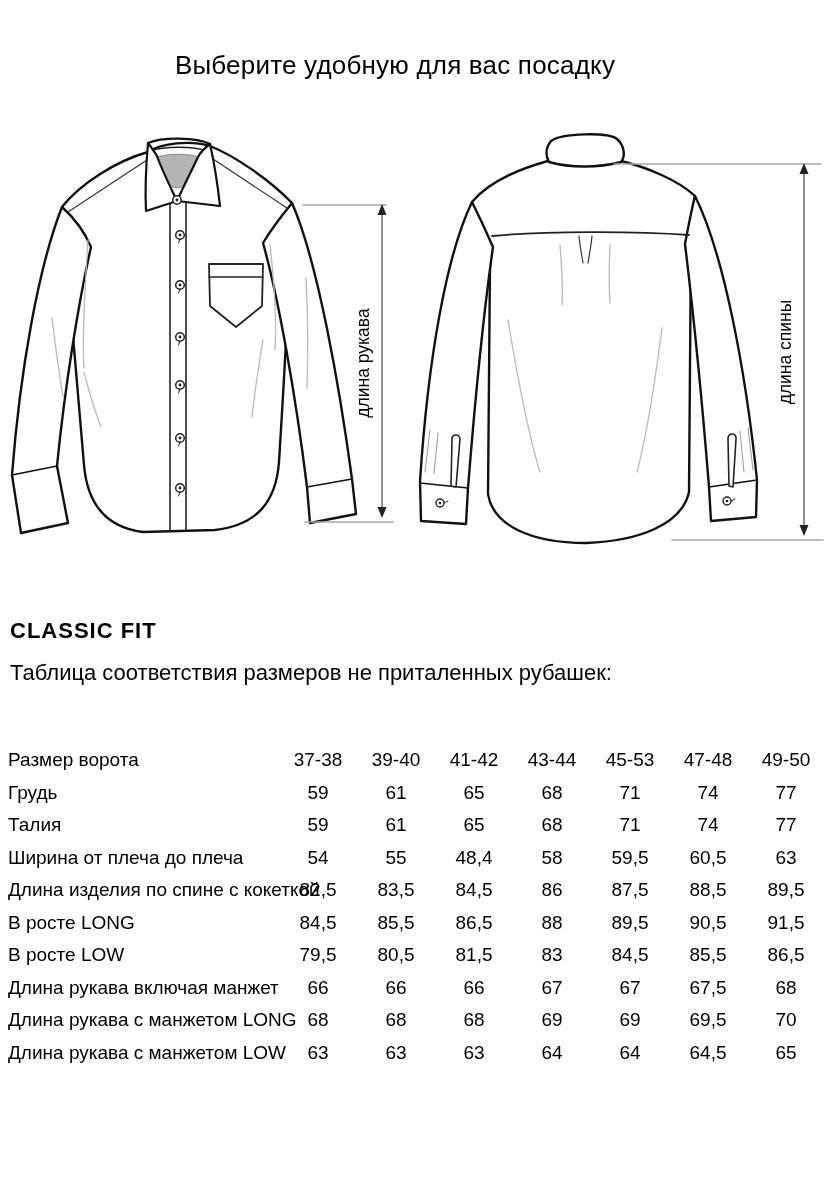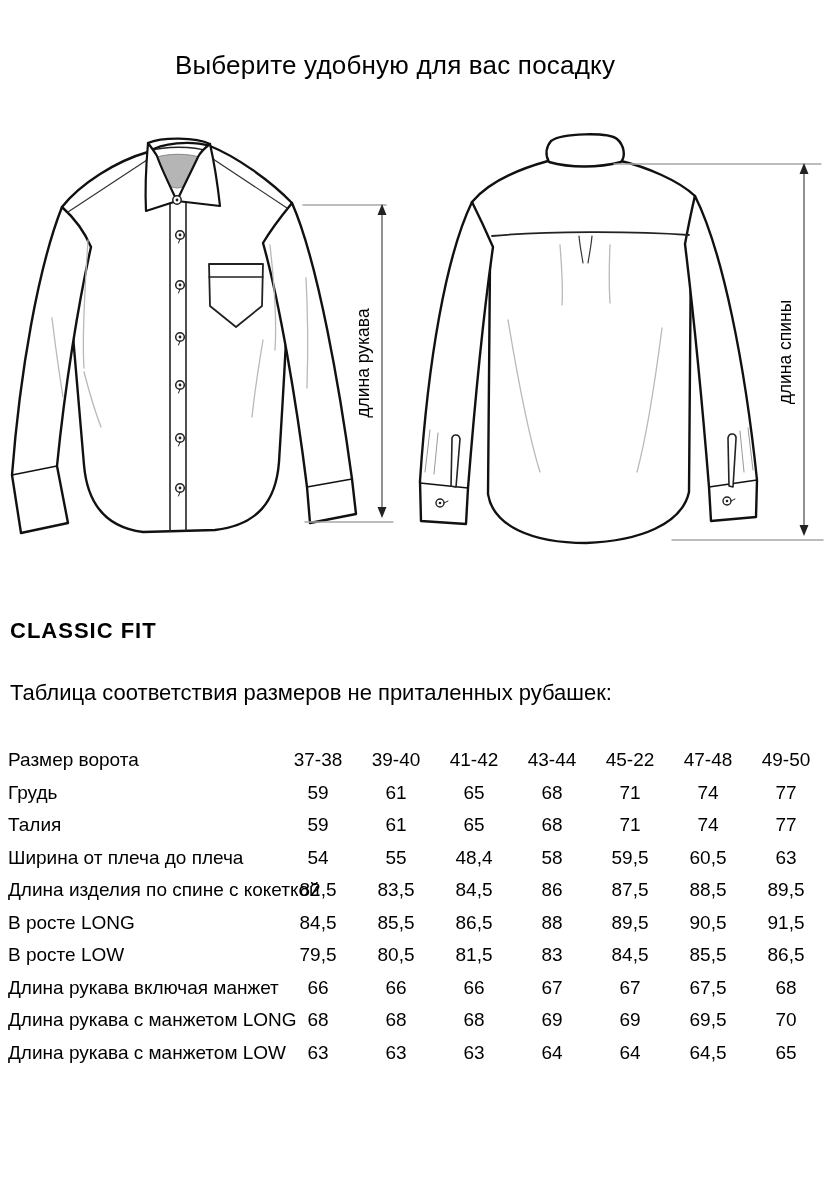--- a/index.html
+++ b/index.html
@@ -11,21 +11,21 @@
   .page-title{
     position:absolute;top:50px;left:0;width:790px;text-align:center;
     font-size:26px;font-weight:400;letter-spacing:0.2px;
   }
   .diagram{position:absolute;top:130px;left:0;}
   .fit-heading{
     position:absolute;top:618px;left:10px;
     font-size:22px;font-weight:700;letter-spacing:1px;
   }
   .fit-subtitle{
-    position:absolute;top:680px;left:10px;
+    position:absolute;top:660px;left:10px;
     font-size:22px;font-weight:400;
   }
   table.size-table{
     position:absolute;top:744px;left:8px;width:817px;
     border-collapse:collapse;table-layout:fixed;
   }
   table.size-table td{
     height:32.5px;padding:0;font-size:19px;vertical-align:middle;
     text-align:center;white-space:nowrap;
   }
@@ -170,21 +170,21 @@
     <col style="width:271px">
     <col span="7" style="width:78px">
   </colgroup>
   <tbody>
       <tr>
         <td class="lbl">Размер ворота</td>
         <td>37-38</td>
         <td>39-40</td>
         <td>41-42</td>
         <td>43-44</td>
-        <td>45-22</td>
+        <td>45-53</td>
         <td>47-48</td>
         <td>49-50</td>
       </tr>
       <tr>
         <td class="lbl">Грудь</td>
         <td>59</td>
         <td>61</td>
         <td>65</td>
         <td>68</td>
         <td>71</td>

